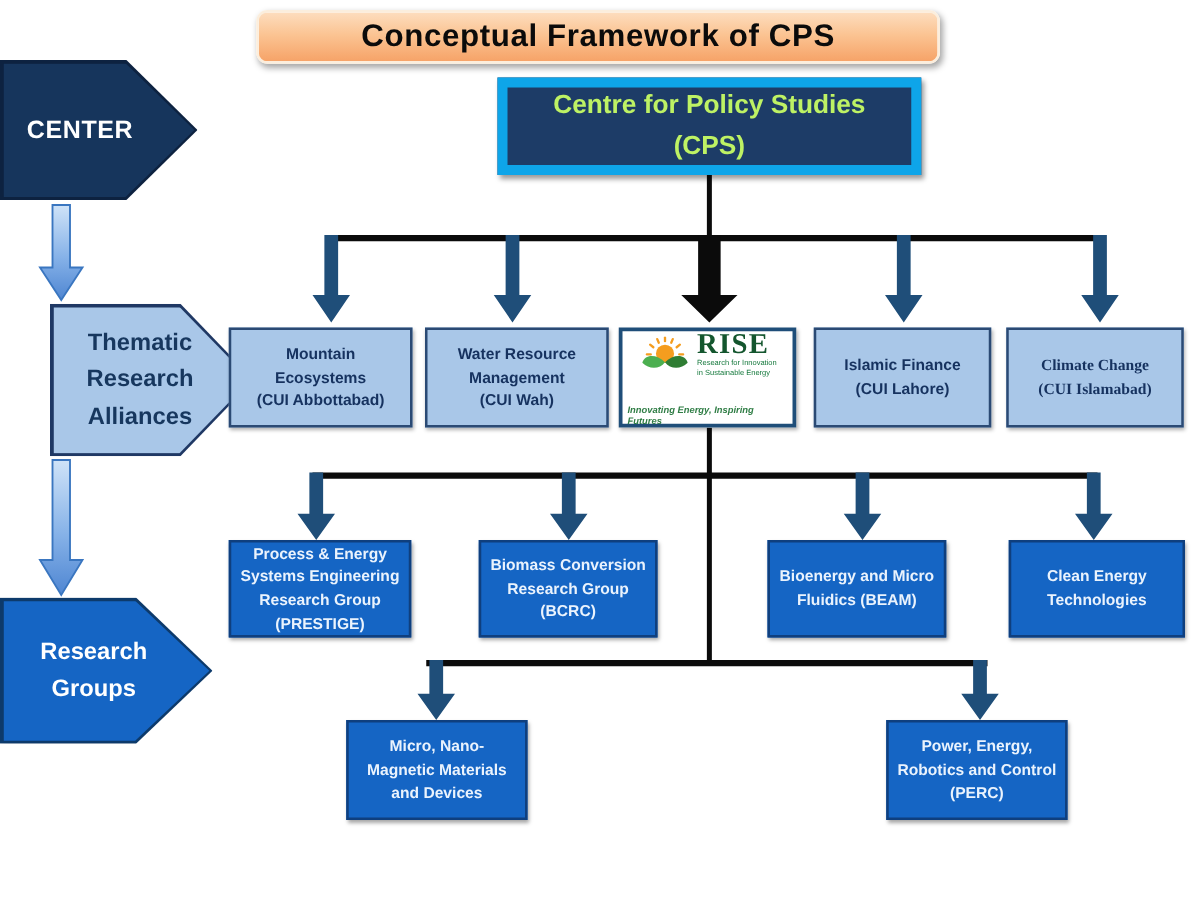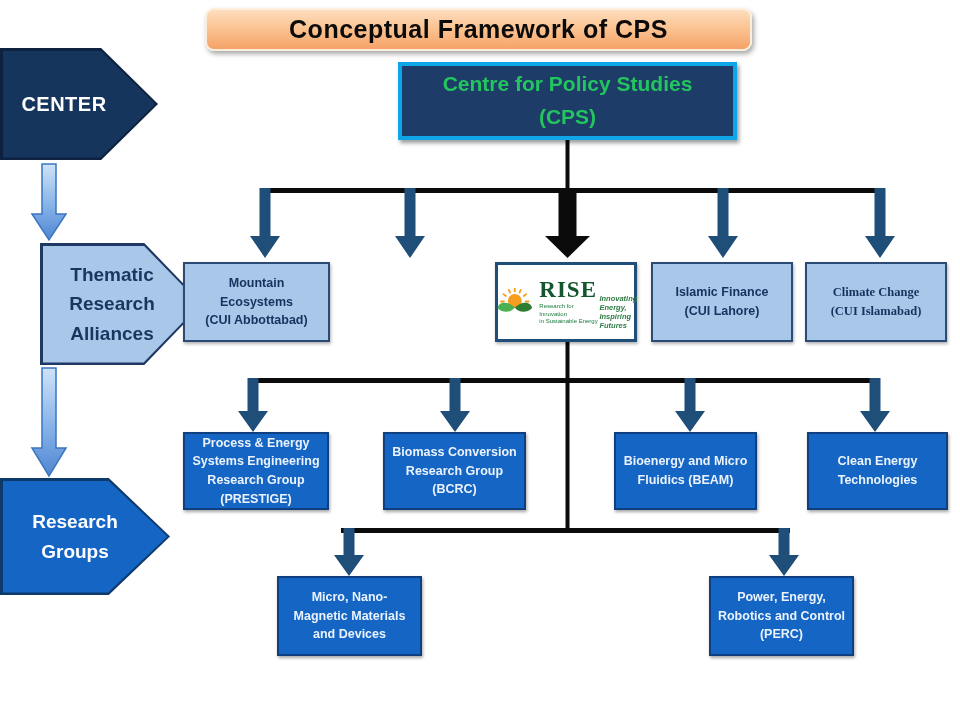--- a/index.html
+++ b/index.html
@@ -16,37 +16,37 @@
     font-size:25px;font-weight:bold;color:#0b0b0b;letter-spacing:.5px;
   }
 
   
   .node{
     position:absolute;box-sizing:border-box;
     display:flex;align-items:center;justify-content:center;
     text-align:center;font-weight:bold;white-space:pre-line;
   }
   .root{
-    background:#1d3c67;border:4px solid #0ea5e9;color:#22c55e;
+    background:#1d3c67;border:8px solid #0ea5e9;color:#bef264;
     font-size:21px;line-height:1.55;box-shadow:2px 3px 4px rgba(0,0,0,.4);
   }
   .alliance{
     background:#a9c7e8;border:2px solid #2b4a74;color:#16325f;
     font-size:12.5px;line-height:1.5;box-shadow:1px 2px 3px rgba(0,0,0,.3);
   }
   .group{
     background:#1565c4;border:2px solid #0f3f7e;color:#eaf3fd;
     font-size:12.5px;line-height:1.5;box-shadow:1px 2px 3px rgba(0,0,0,.35);
   }
 
   
   .rise{
     position:absolute;box-sizing:border-box;background:#fff;
     border:3px solid #1f4e79;box-shadow:1px 2px 3px rgba(0,0,0,.3);
-    display:flex;align-items:center;justify-content:center;
+    display:flex;flex-direction:column;align-items:center;justify-content:center;
     padding:2px 4px;
   }
   .rise-top{display:flex;align-items:center;gap:5px;}
   .rise-name{font-family:"Liberation Serif",serif;font-weight:bold;
     font-size:23px;color:#14562e;letter-spacing:1px;line-height:1;}
   .rise-sub{font-size:6px;color:#177a3e;white-space:pre-line;line-height:1.3;text-align:left;margin-top:2px;}
   .rise-tagline{font-size:7.5px;font-style:italic;font-weight:bold;color:#2f7d45;margin-top:20px;}
 
   
   .pent{position:absolute;}
@@ -147,20 +147,23 @@
     <div class="label" style="left:10px;width:130px;">Research
 Groups</div>
   </div>
 
   <div class="node root" style="left:398px;top:62px;width:339px;height:78px;">Centre for Policy Studies
 (CPS)</div>
 
   <div class="node alliance" style="left:183px;top:262px;width:147px;height:80px;">Mountain
 Ecosystems
 (CUI Abbottabad)</div>
+  <div class="node alliance" style="left:340px;top:262px;width:147px;height:80px;">Water Resource
+Management
+(CUI Wah)</div>
 
   <div class="rise" style="left:495px;top:262px;width:142px;height:80px;">
     <div class="rise-top">
       <svg width="42" height="29" viewBox="0 0 40 28" aria-hidden="true">
         <g stroke="#f59d1f" stroke-width="1.8" stroke-linecap="round">
           <line x1="9" y1="14" x2="6" y2="14"></line>
           <line x1="11" y1="8.5" x2="8.5" y2="6.5"></line>
           <line x1="15.2" y1="5" x2="14" y2="2.2"></line>
           <line x1="20" y1="3.8" x2="20" y2="1"></line>
           <line x1="24.8" y1="5" x2="26" y2="2.2"></line>

